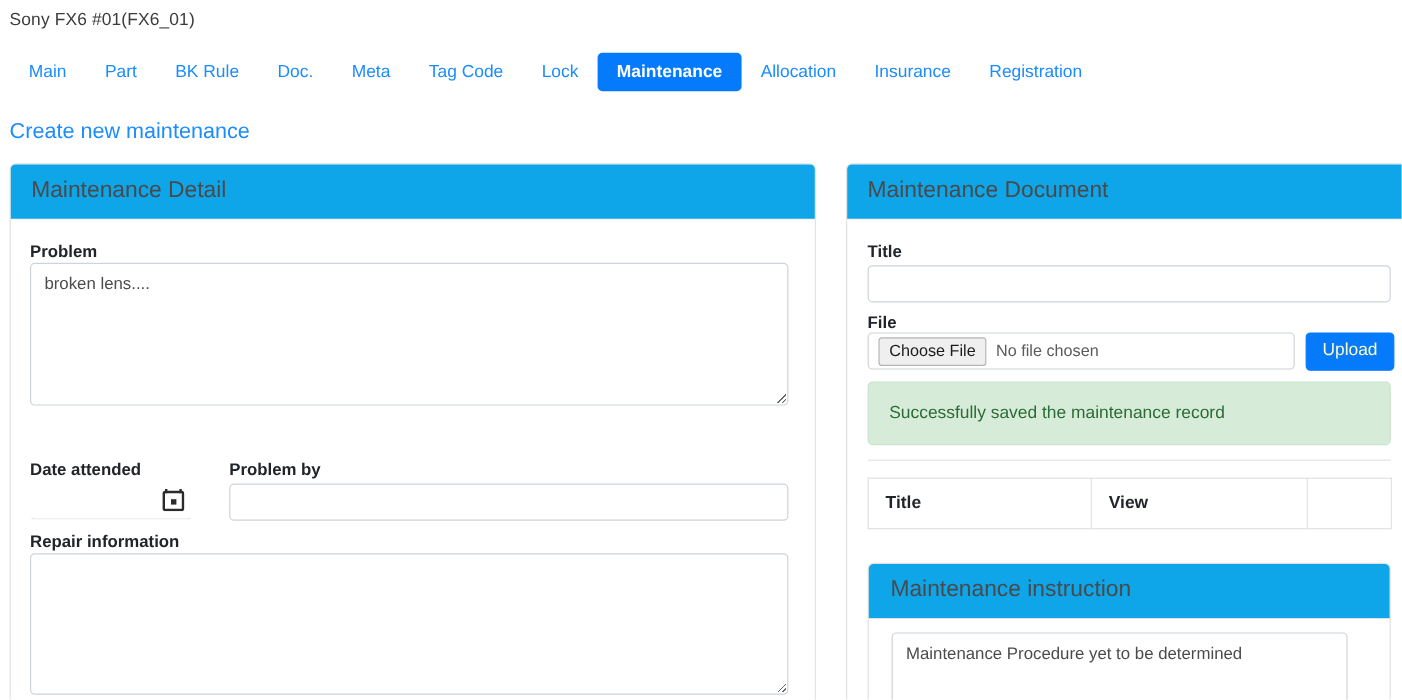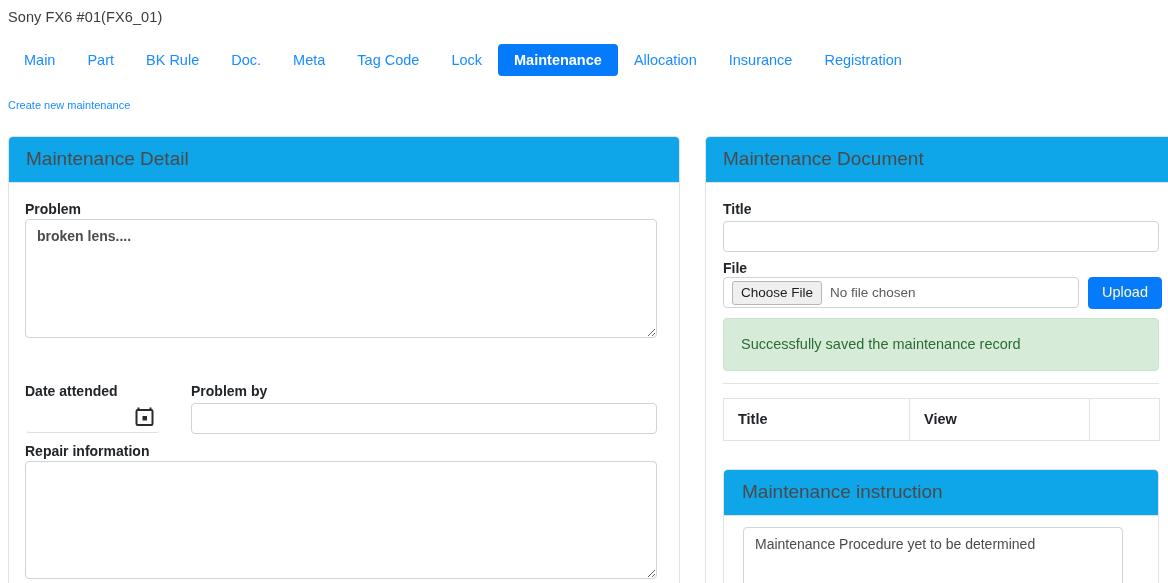--- a/index.html
+++ b/index.html
@@ -46,21 +46,21 @@
   .nav-tab.active {
     background: #057bfc;
     color: #ffffff;
     font-weight: 600;
   }
 
   
   .create-link {
     position: absolute;
     left: 8px; top: 99px;
-    font-size: 11px;
+    font-size: 18px;
     color: #1a8cff;
     text-decoration: none;
     cursor: pointer;
     white-space: nowrap;
   }
 
   
   .card {
     position: absolute;
     background: #ffffff;
@@ -117,21 +117,21 @@
     font-family: "Liberation Sans", sans-serif;
     color: #4b4b4b;
     background: #fff;
     outline: none;
     resize: vertical;
     line-height: 1.35;
   }
 
   
   .problem-label { position: absolute; left: 25px; top: 200px; }
-  .problem-area  { position: absolute; left: 25px; top: 219px; width: 632px; height: 119px; font-weight: bold; }
+  .problem-area  { position: absolute; left: 25px; top: 219px; width: 632px; height: 119px; }
 
   
   .meta-line {
     position: absolute; left: 25px; top: 361px;
     font-size: 14px; color: #212529; white-space: nowrap;
   }
   .meta-line b { font-weight: 700; }
   .meta-sep { display: inline-block; width: 6px; }
 
   

